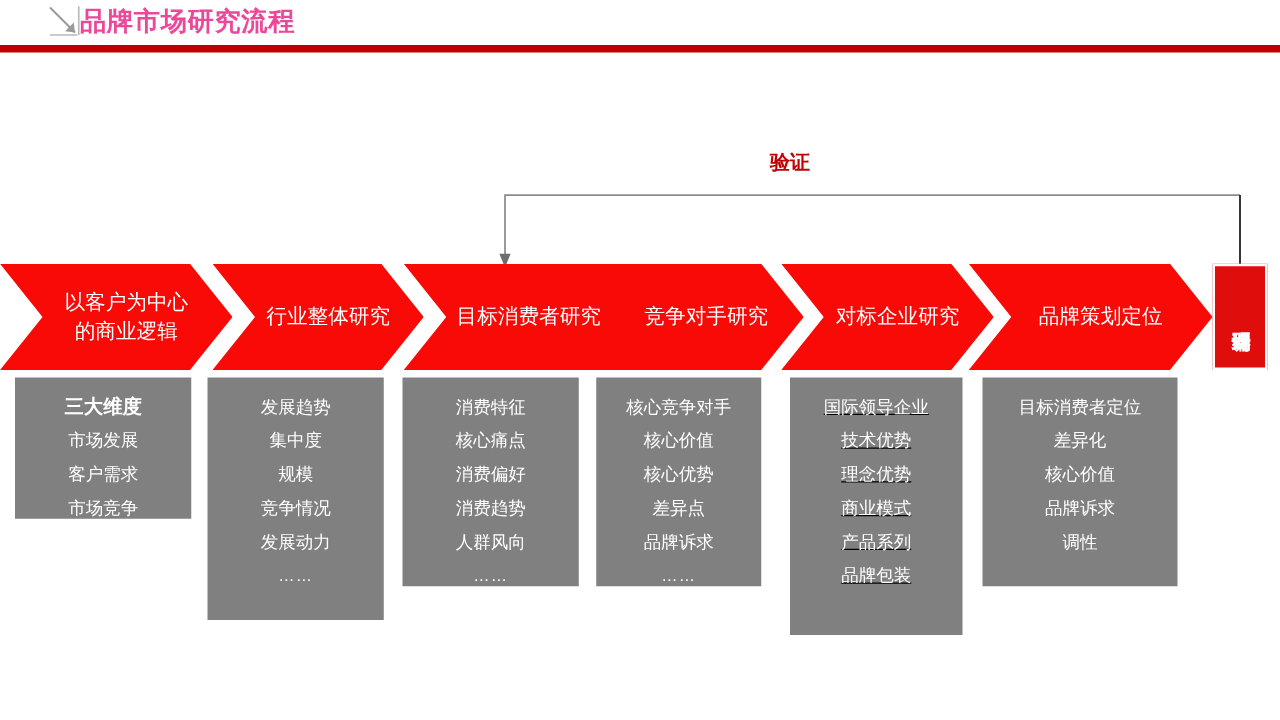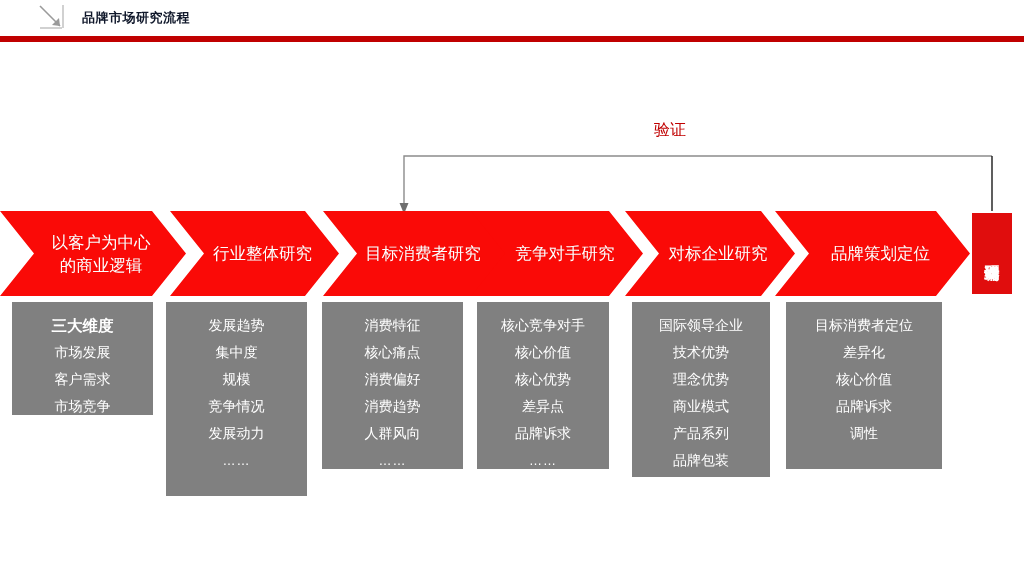--- a/index.html
+++ b/index.html
@@ -21,43 +21,43 @@
     left: 0; top: 0;
     width: 1024px; height: 36px;
   }
   #header-icon {
     position: absolute;
     left: 38px; top: 4px;
     width: 28px; height: 28px;
   }
   #header-title {
     position: absolute;
-    left: 82px; top: 4px;
-    font-size: 13px;
-    font-weight: bold;
-    color: #0f172a;
+    left: 64px; top: 4px;
+    font-size: 21px;
+    font-weight: bold;
+    color: #ec4899;
     letter-spacing: 0.5px;
     line-height: 28px;
     white-space: nowrap;
   }
   #header-rule {
     position: absolute;
     left: 0; top: 36px;
     width: 1024px; height: 6px;
     background: #c00000;
   }
 
   
   #validate-label {
     position: absolute;
-    left: 640px; top: 120px;
+    left: 602px; top: 120px;
     width: 60px;
     text-align: center;
     font-size: 16px;
-    font-weight: normal;
+    font-weight: bold;
     color: #c00000;
     white-space: nowrap;
   }
   #connector-svg {
     position: absolute;
     left: 390px; top: 140px;
     width: 620px; height: 85px;
   }
 
   
@@ -219,21 +219,21 @@
       <div class="detail-line ellipsis">……</div>
     </div>
     <div class="detail-box" style="left: 477px; top: 302px; width: 132px; height: 167px;">
       <div class="detail-line">核心竞争对手</div>
       <div class="detail-line">核心价值</div>
       <div class="detail-line">核心优势</div>
       <div class="detail-line">差异点</div>
       <div class="detail-line">品牌诉求</div>
       <div class="detail-line ellipsis">……</div>
     </div>
-    <div class="detail-box" style="left: 632px; top: 302px; width: 138px; height: 175px;">
+    <div class="detail-box" style="left: 632px; top: 302px; width: 138px; height: 206px; text-decoration: underline;">
       <div class="detail-line">国际领导企业</div>
       <div class="detail-line">技术优势</div>
       <div class="detail-line">理念优势</div>
       <div class="detail-line">商业模式</div>
       <div class="detail-line">产品系列</div>
       <div class="detail-line">品牌包装</div>
     </div>
     <div class="detail-box" style="left: 786px; top: 302px; width: 156px; height: 167px;">
       <div class="detail-line">目标消费者定位</div>
       <div class="detail-line">差异化</div>

